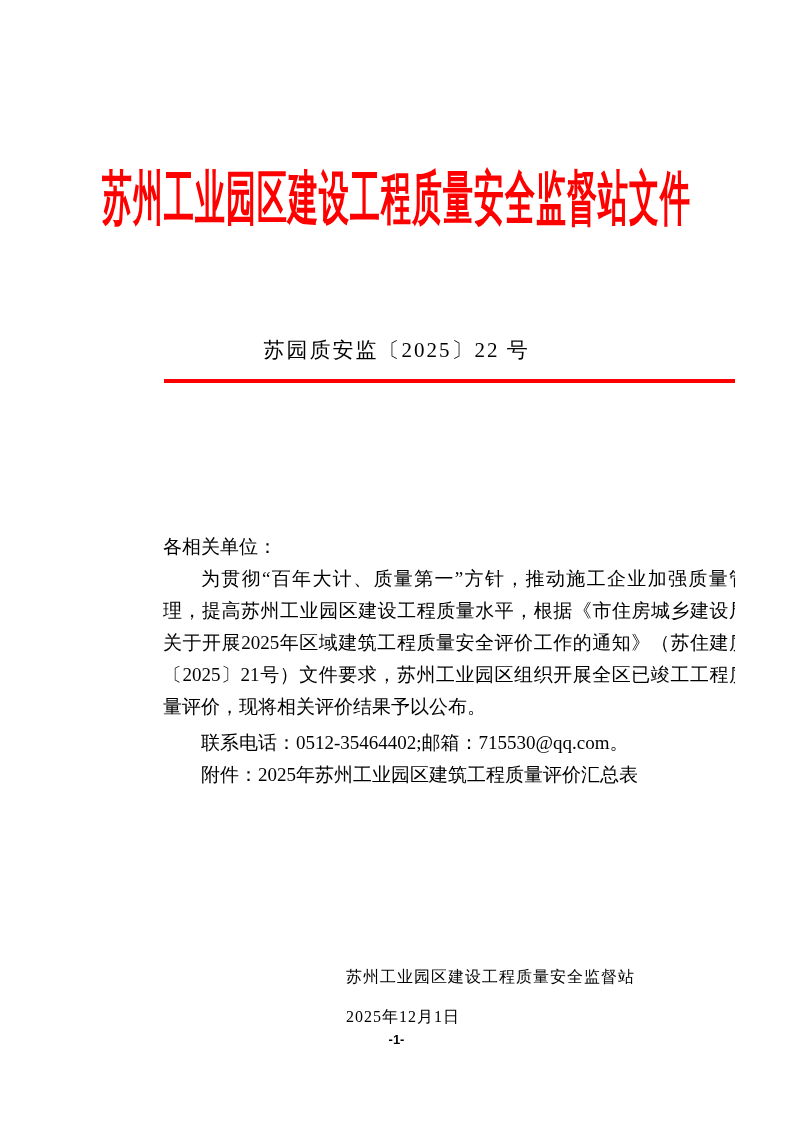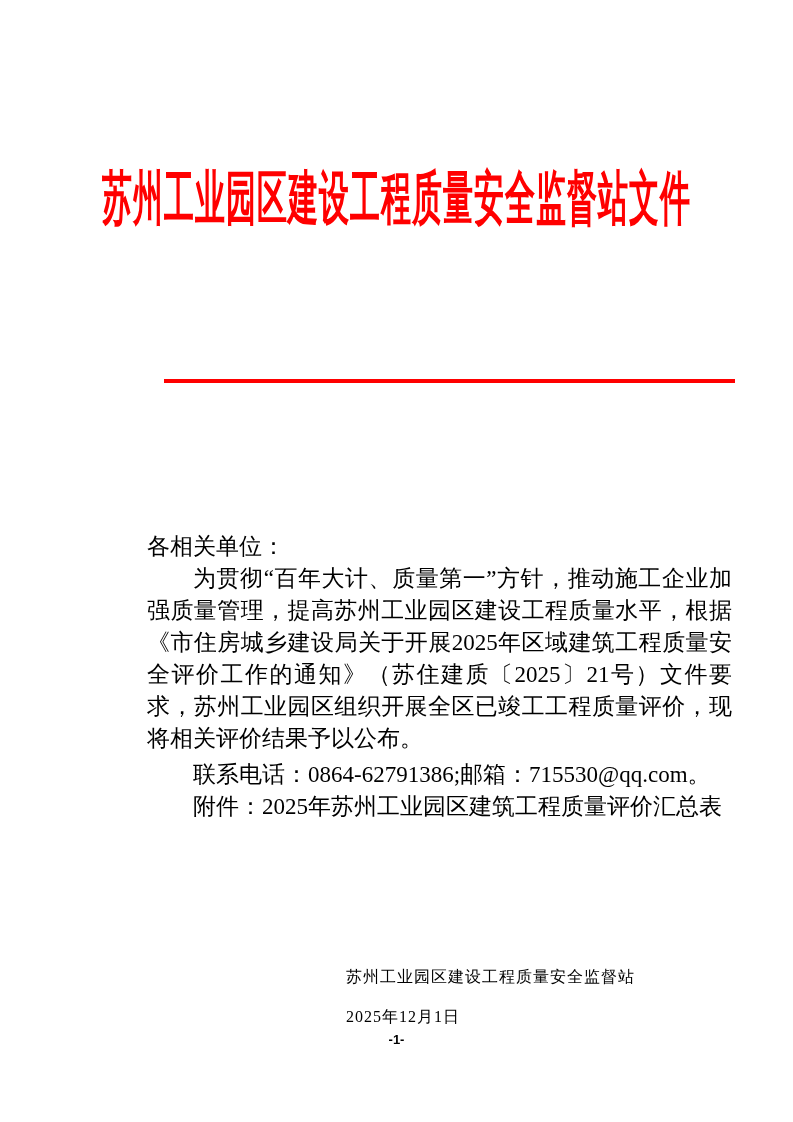--- a/index.html
+++ b/index.html
@@ -67,23 +67,23 @@
     font-family: "Liberation Sans", "DejaVu Sans", sans-serif;
     font-weight: bold;
     font-size: 30px;
     line-height: 38px;
     letter-spacing: 1px;
   }
   
   .body-block {
     position: absolute;
     top: 527px;
-    left: 89px;
+    left: 105px;
     width: 585px;
-    font-size: 23px;
+    font-size: 19px;
     line-height: 32px;
     text-align: justify;
     text-justify: inter-ideograph;
   }
   .body-block p {
     margin: 0;
   }
   .salutation {
     text-indent: 0;
   }
@@ -134,28 +134,29 @@
 </style>
 </head>
 <body>
 
 <div class="page">
 
   <div class="red-header">
     <span class="header-text">苏州工业园区建设工程质量安全监督站文件</span>
   </div>
 
+  <div class="doc-number">苏园质安监〔2025〕22 号</div>
 
   <div class="red-line"></div>
 
 
   <div class="body-block">
     <p class="salutation">各相关单位：</p>
     <p class="para-1">为贯彻“百年大计、质量第一”方针，推动施工企业加强质量管理，提高苏州工业园区建设工程质量水平，根据《市住房城乡建设局关于开展2025年区域建筑工程质量安全评价工作的通知》（苏住建质〔2025〕21号）文件要求，苏州工业园区组织开展全区已竣工工程质量评价，现将相关评价结果予以公布。</p>
-    <p class="contact-line">联系电话：0864-62791386;邮箱：715530@qq.com。</p>
+    <p class="contact-line">联系电话：0512-35464402;邮箱：715530@qq.com。</p>
     <p class="attachment-line">附件：2025年苏州工业园区建筑工程质量评价汇总表</p>
   </div>
 
   <div class="signature-block">
     <div class="signer">苏州工业园区建设工程质量安全监督站</div>
     <div class="sign-date">2025年12月1日</div>
   </div>
 
   <div class="page-number">-1-</div>
 

